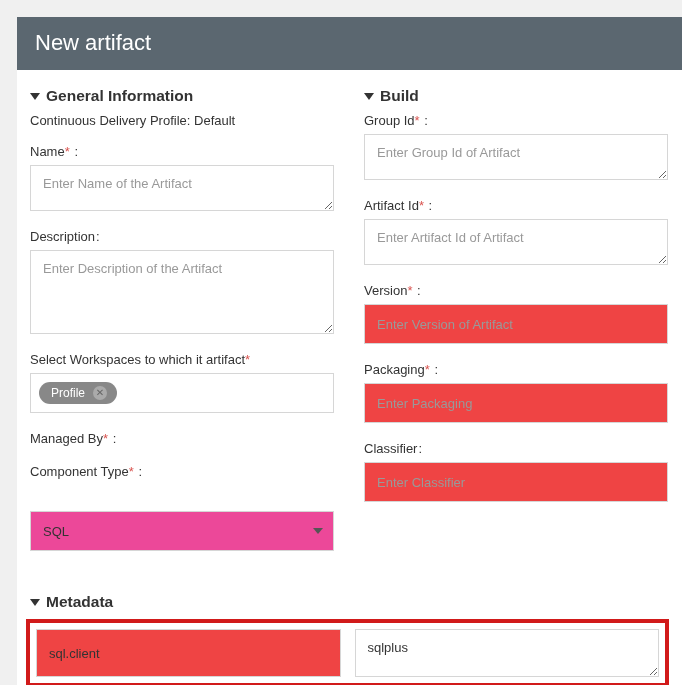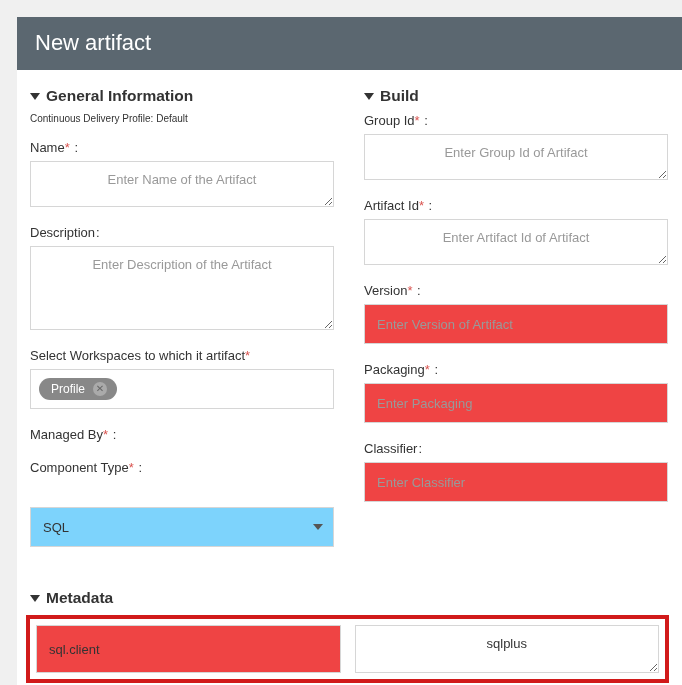--- a/index.html
+++ b/index.html
@@ -4,53 +4,52 @@
 <style>
   * { box-sizing: border-box; margin: 0; padding: 0; }
   body { font-family: "Segoe UI", Tahoma, sans-serif; background: #f0f0f0; width: 682px; height: 685px; overflow: hidden; color: #333; }
   .wrap { padding: 17px 0 0 17px; }
   .title-bar { background: #5b6770; color: #fff; padding: 13px 18px 14px; font-size: 22px; font-weight: 400; }
   .content { background: #fff; padding: 17px 14px 20px 13px; display: flex; gap: 30px; }
   .col { flex: 1; }
   .sec-header { display: flex; align-items: center; gap: 6px; margin-bottom: 8px; }
   .caret { width: 0; height: 0; border-left: 5px solid transparent; border-right: 5px solid transparent; border-top: 7px solid #333; display: inline-block; }
   .sec-title { font-weight: 700; font-size: 15.5px; color: #333; }
-  .sub-line { font-size: 10px; color: #333; margin-bottom: 16px; padding-left: 0; }
+  .sub-line { font-size: 13px; color: #333; margin-bottom: 16px; padding-left: 0; }
   .label { font-size: 13px; color: #333; margin-bottom: 6px; display: block; }
   .req { color: #d9534f; }
   .colon { margin-left: 1px; }
   .field-group { margin-bottom: 18px; }
   textarea, .textarea-like {
     width: 100%;
     border: 1px solid #d6d6d6;
     background: #fff;
     padding: 10px 12px;
     font-size: 13px;
     color: #333;
     font-family: inherit;
     resize: both;
     display: block;
-    text-align: center;
   }
   textarea::placeholder, input::placeholder { color: #999; }
   .ta-sm { height: 46px; }
   .ta-md { height: 84px; }
   .right .ta-sm { height: 46px; }
   input[type="text"], .select {
     width: 100%;
     border: 1px solid #d6d6d6;
     background: #ef4444;
     padding: 10px 12px;
     font-size: 13px;
     color: #333;
     font-family: inherit;
     height: 40px;
   }
   .select { background: #f2f2f2; position: relative; padding-right: 34px; display: flex; align-items: center; }
-  .select.white { background: #7dd3fc; margin-top: 32px; }
+  .select.white { background: #ec4899; margin-top: 32px; }
   .select .sel-caret { position: absolute; right: 10px; top: 50%; transform: translateY(-50%); width: 0; height: 0; border-left: 5px solid transparent; border-right: 5px solid transparent; border-top: 6px solid #555; }
   .chip-box { border: 1px solid #d6d6d6; padding: 7px 8px; height: 40px; display: flex; align-items: center; }
   .chip { background: #888; color: #fff; border-radius: 14px; padding: 4px 10px 4px 12px; display: inline-flex; align-items: center; gap: 8px; font-size: 12px; }
   .chip .x { width: 14px; height: 14px; border-radius: 50%; background: #aaa; display: inline-flex; align-items: center; justify-content: center; font-size: 10px; line-height: 1; color: #666; }
   .metadata-row { display: flex; gap: 14px; border: 4px solid #d11a1a; padding: 6px; margin: 0 0 0 -4px; }
   .metadata-row input { height: 48px; }
   .metadata-row textarea { height: 48px; resize: both; }
   .below { background: #fff; padding: 18px 13px 10px 13px; }
 </style>
 </head>

